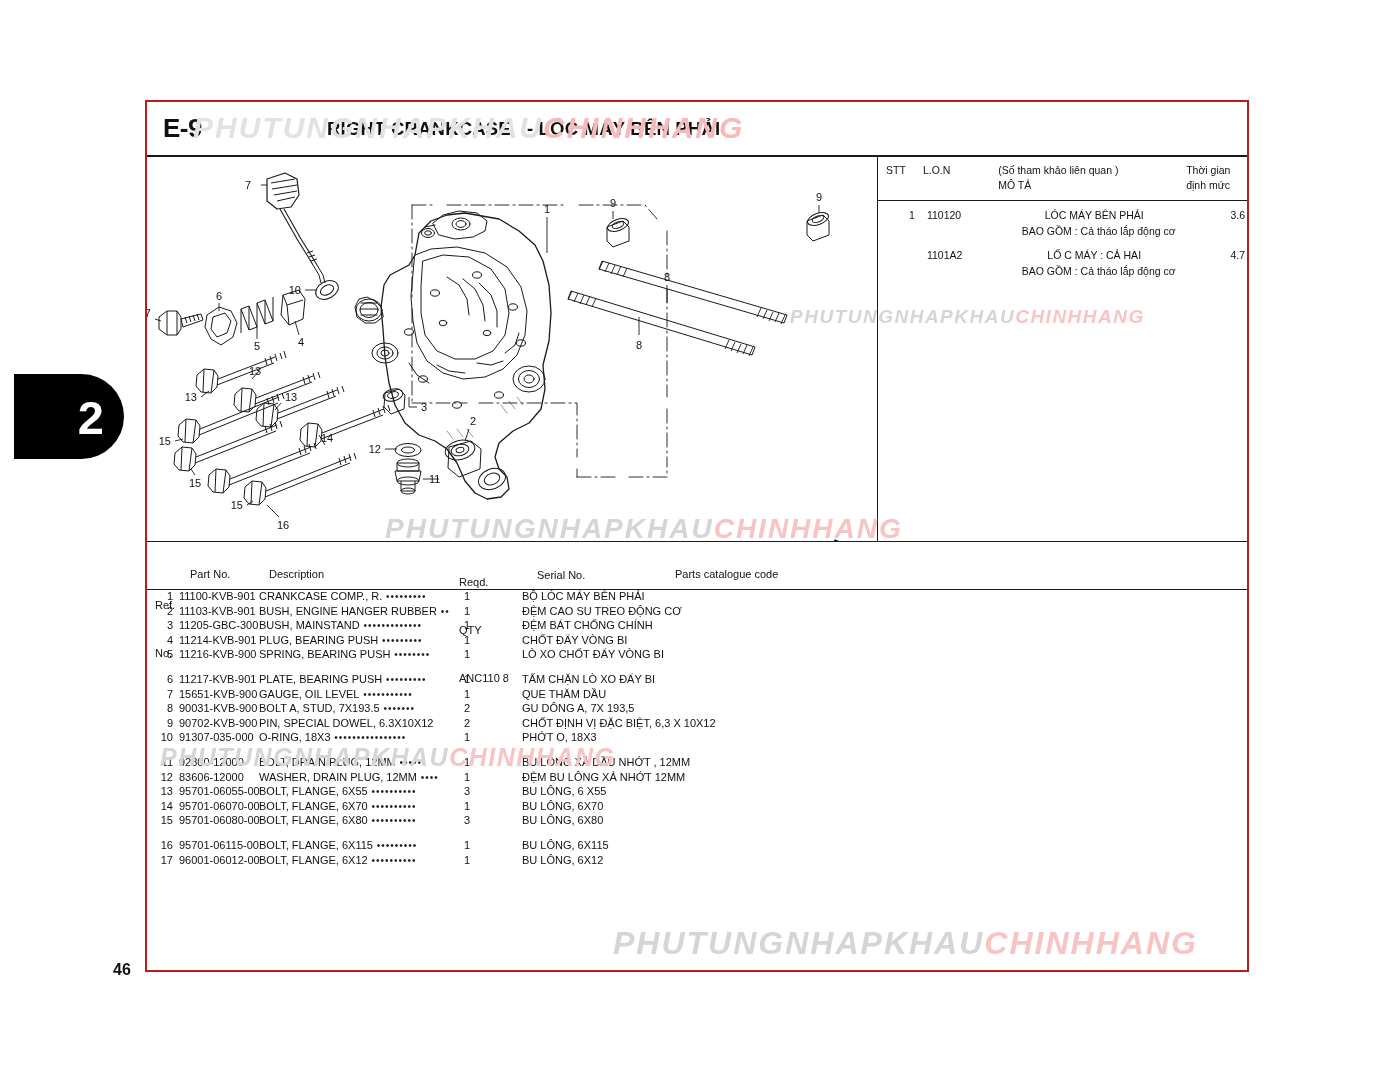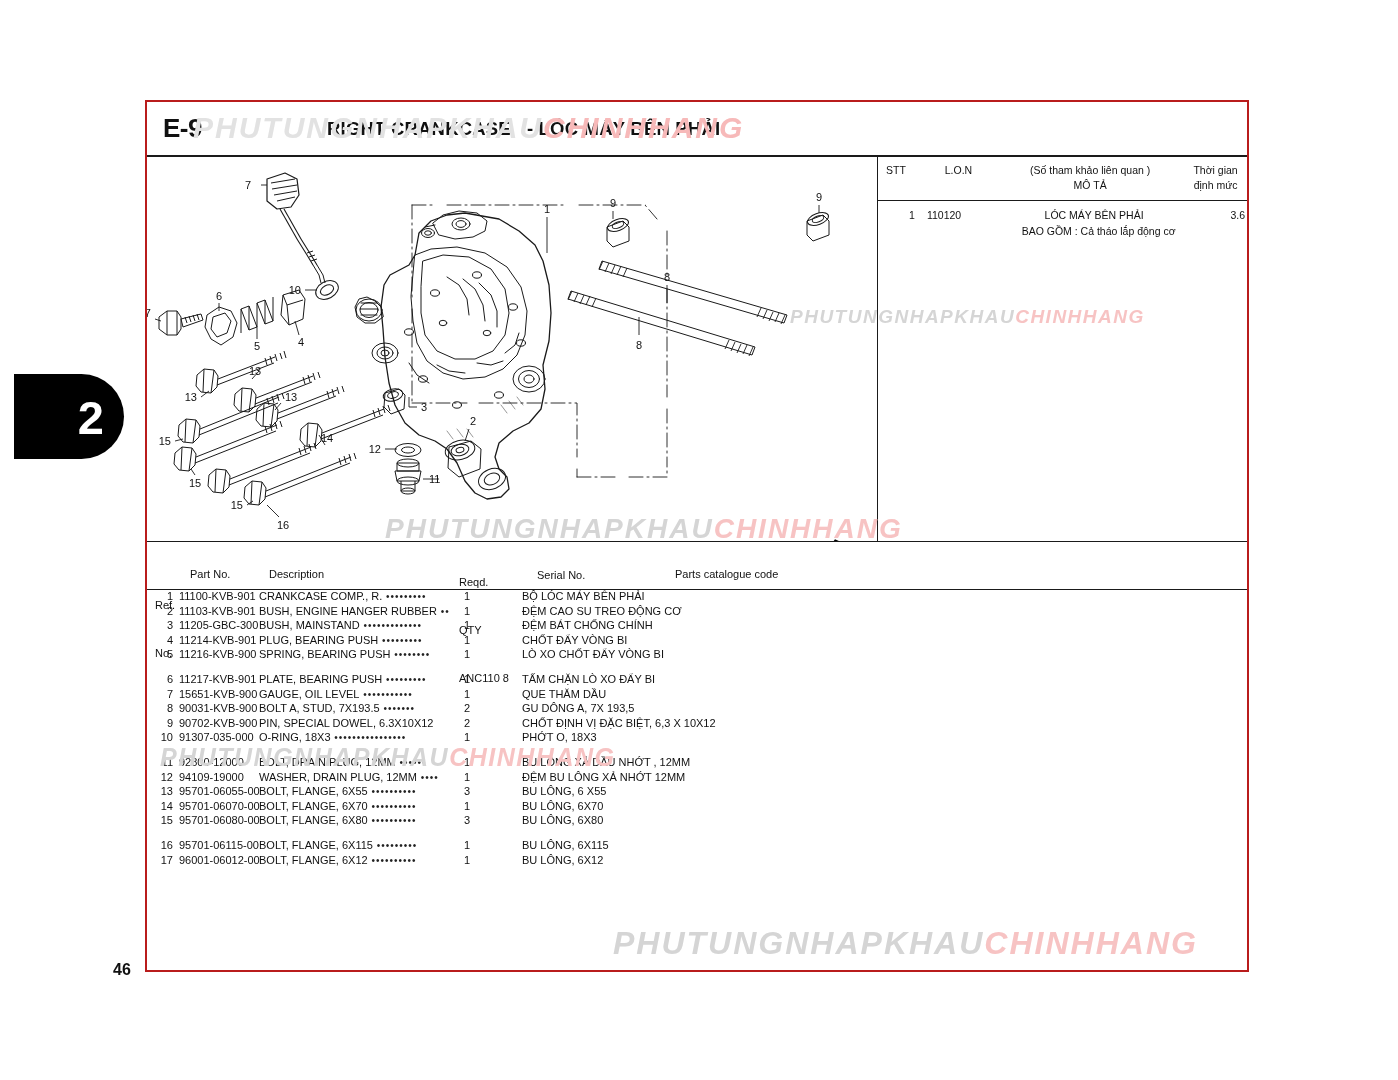--- a/index.html
+++ b/index.html
@@ -132,21 +132,21 @@
   #lon-table {
     width: 100%;
     border-collapse: collapse;
     font-size: 10.5px;
   }
   #lon-table th {
     font-weight: normal;
     vertical-align: top;
     padding: 6px 2px 7px 2px;
     border-bottom: 1.2px solid #1a1a1a;
-    text-align: center;
+    text-align: left;
     line-height: 1.45;
   }
   #lon-table th.c-stt { width: 34px; text-align: left; padding-left: 8px;}
   #lon-table th.c-lon { width: 74px; }
   #lon-table th.c-desc { width: 196px; }
   #lon-table th.c-time { width: 62px; }
   #lon-table td {
     vertical-align: top;
     padding: 1px 2px;
     line-height: 1.5;
@@ -575,20 +575,29 @@
         <tbody>
           <tr class="row-main">
             <td class="v-stt">1</td>
             <td class="v-lon">110120</td>
             <td class="v-desc">
               <div>LÓC MÁY BÊN PHẢI</div>
               <div class="lon-sub">BAO  GỒM : Cả tháo lắp động cơ</div>
             </td>
             <td class="v-time">3.6</td>
           </tr>
+          <tr class="row-main">
+            <td class="v-stt"></td>
+            <td class="v-lon">1101A2</td>
+            <td class="v-desc">
+              <div>LỐ C MÁY : CẢ  HAI</div>
+              <div class="lon-sub">BAO GỒM : Cả tháo lắp động cơ</div>
+            </td>
+            <td class="v-time">4.7</td>
+          </tr>
         </tbody>
       </table>
     </div>
   </div>
 
   <div id="parts-header">
     <div class="ph" id="ph-ref">
       <div>Ref.</div>
       <div>No.</div>
     </div>
@@ -681,21 +690,21 @@
       <div class="parts-group">
         <div class="part-row">
           <span class="p-ref">11</span>
           <span class="p-no">92800-12000</span>
           <span class="p-desc">BOLT, DRAIN PLUG, 12MM<span class="dots"> ••••••</span></span>
           <span class="p-qty">1</span>
           <span class="p-serial">BU LÔNG XẢ DẦU NHỚT , 12MM</span>
         </div>
         <div class="part-row">
           <span class="p-ref">12</span>
-          <span class="p-no">94109-19000</span>
+          <span class="p-no">83606-12000</span>
           <span class="p-desc">WASHER, DRAIN PLUG, 12MM<span class="dots"> ••••</span></span>
           <span class="p-qty">1</span>
           <span class="p-serial">ĐỆM BU LÔNG XẢ NHỚT  12MM</span>
         </div>
         <div class="part-row">
           <span class="p-ref">13</span>
           <span class="p-no">95701-06055-00</span>
           <span class="p-desc">BOLT, FLANGE, 6X55<span class="dots"> ••••••••••</span></span>
           <span class="p-qty">3</span>
           <span class="p-serial">BU LÔNG, 6 X55</span>

